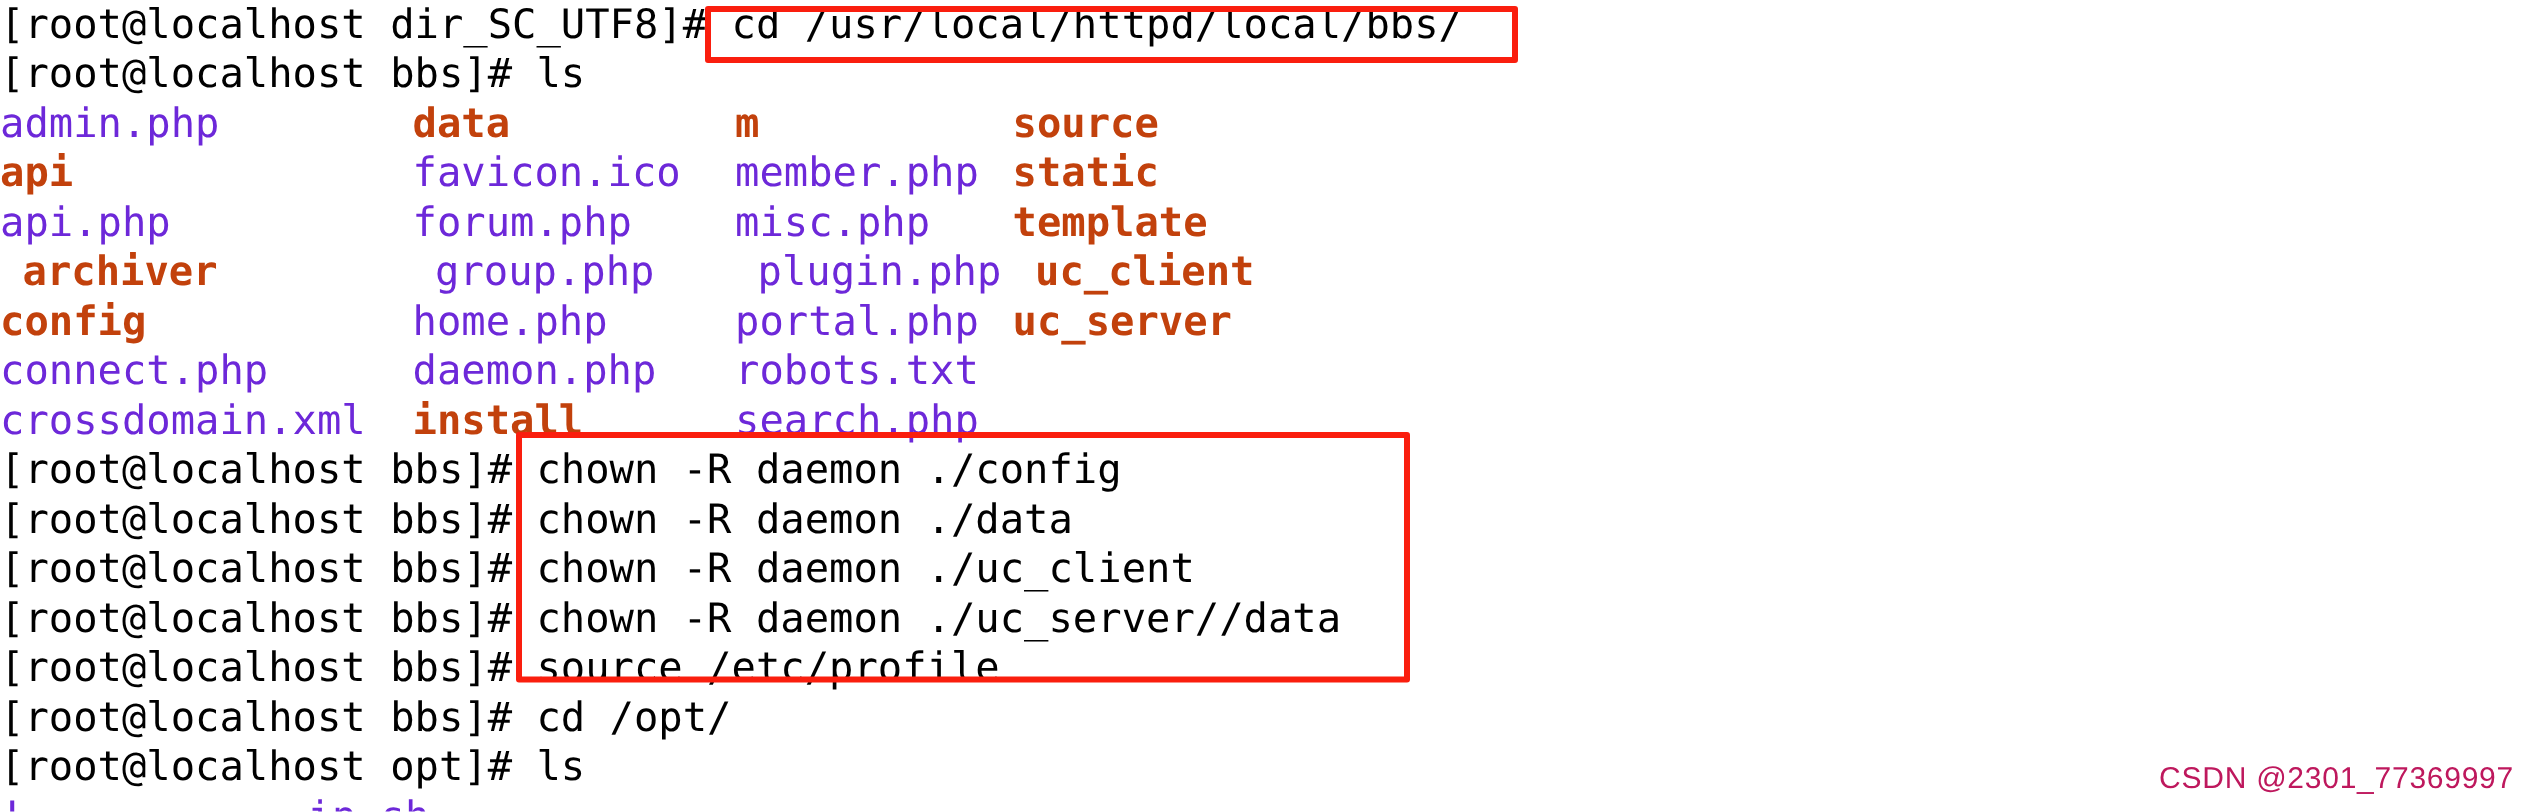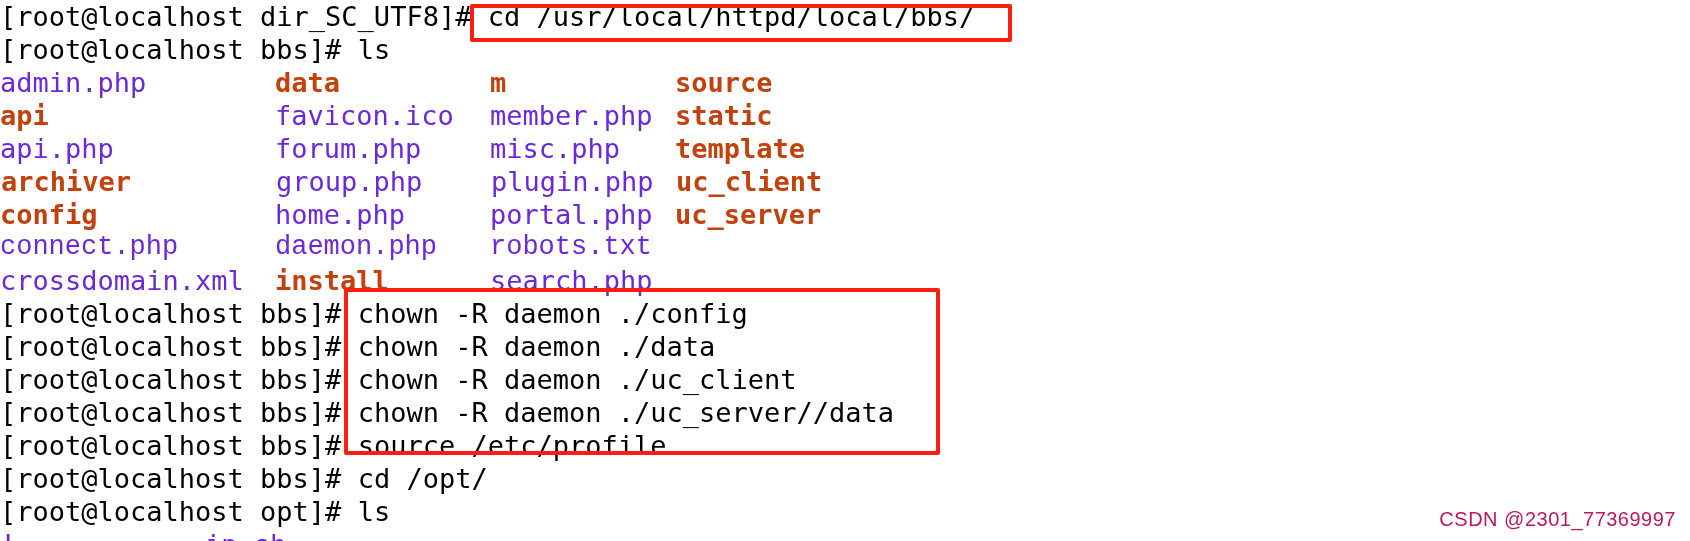--- a/index.html
+++ b/index.html
@@ -121,35 +121,35 @@
     <span class="ls-cell c4 dir">static</span>
   </div>
 
   <div class="ls-row" style="top:132px;left:0;width:1690px;">
     <span class="ls-cell c1 file">api.php</span>
     <span class="ls-cell c2 file">forum.php</span>
     <span class="ls-cell c3 file">misc.php</span>
     <span class="ls-cell c4 dir">template</span>
   </div>
 
-  <div class="ls-row" style="top:165px;left:1px;width:1340px;">
+  <div class="ls-row" style="top:165px;left:15px;width:1340px;">
     <span class="ls-cell c1 dir">archiver</span>
     <span class="ls-cell c2 file">group.php</span>
     <span class="ls-cell c3 file">plugin.php</span>
     <span class="ls-cell c4 dir">uc_client</span>
   </div>
 
   <div class="ls-row" style="top:198px;left:0;width:1677px;">
     <span class="ls-cell c1 dir">config</span>
     <span class="ls-cell c2 file">home.php</span>
     <span class="ls-cell c3 file">portal.php</span>
     <span class="ls-cell c4 dir">uc_server</span>
   </div>
 
-  <div class="ls-row" style="top:231px;left:0;width:1690px;font-family:Liberation Mono, monospace;">
+  <div class="ls-row" style="top:231px;left:0;width:1690px;">
     <span class="ls-cell c1 file">connect.php</span>
     <span class="ls-cell c2 file">daemon.php</span>
     <span class="ls-cell c3 file">robots.txt</span>
     <span class="ls-cell c4 file"></span>
   </div>
 
   <div class="ls-row" style="top:264px;left:0;width:1374px;">
     <span class="ls-cell c1 file">crossdomain.xml</span>
     <span class="ls-cell c2 dir">install</span>
     <span class="ls-cell c3 file">search.php</span>

